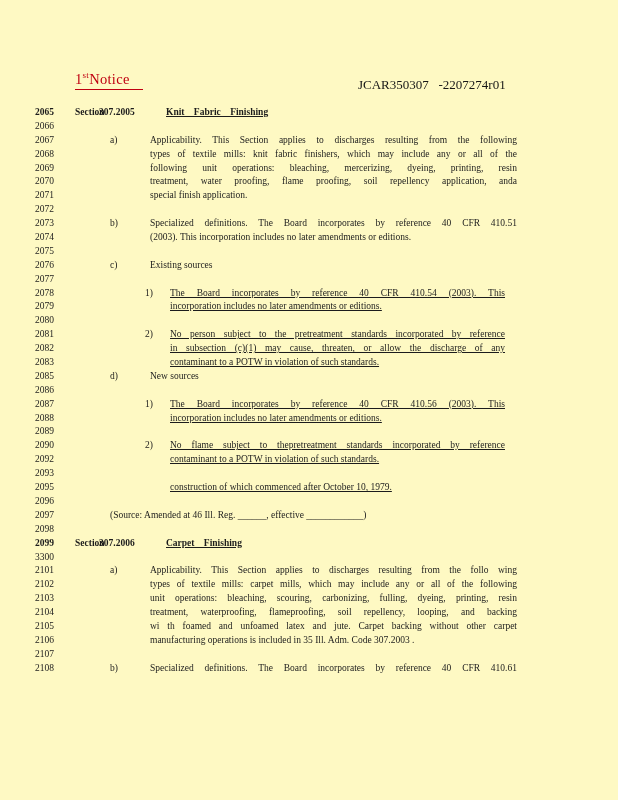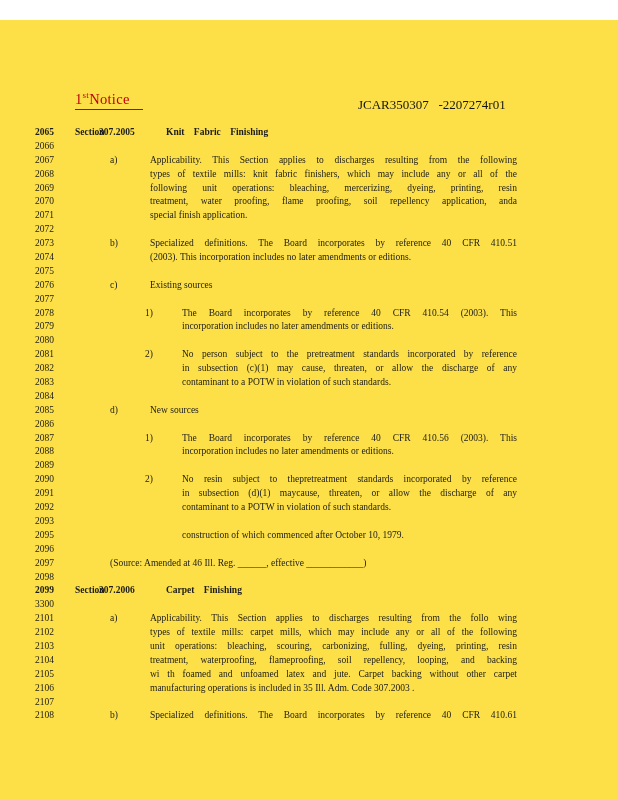--- a/index.html
+++ b/index.html
@@ -4,21 +4,21 @@
 <style>
   html,body{margin:0;padding:0;}
   body{
     width:618px;height:800px;
     background:#ffffff;
     font-family:"Liberation Serif", serif;
     color:#1c1c1c;
     position:relative;
     overflow:hidden;
   }
-  .page{position:absolute;inset:0;background:#fde047;margin-top:20px;}
+  .page{position:absolute;inset:0;background:#fef9c3;}
   
   .notice{
     position:absolute;left:75px;top:70px;
     font-size:14.5px;color:#c00010;
     border-bottom:1.4px solid #c00010;
     padding:0 13px 1px 0;
     letter-spacing:.3px;
   }
   .notice sup{font-size:9px;}
   .doccode{
@@ -26,25 +26,25 @@
     font-size:13px;color:#161616;white-space:pre;
   }
   
   .lines{position:absolute;top:106px;left:0;right:0;}
   .row{position:relative;height:13.9px;line-height:13.9px;font-size:9.5px;}
   .row span{top:0;}
   .num{position:absolute;left:35px;}
   .sec span{font-weight:bold;}
   .s1{position:absolute;left:75px;font-weight:bold;font-family:Liberation Serif, serif;}
   .s2{position:absolute;left:99px;font-weight:bold;}
-  .s3{position:absolute;left:166px;font-weight:bold;word-spacing:7px;}
+  .s3{position:absolute;left:166px;font-weight:bold;word-spacing:7px;text-decoration:underline;}
   .lab1{position:absolute;left:110px;}
   .lab2{position:absolute;left:145px;}
   .txt1{position:absolute;left:150px;width:367px;}
-  .txt2{position:absolute;left:182px;width:335px;}
+  .txt2{position:absolute;left:170px;width:335px;text-decoration:underline;}
   .txts{position:absolute;left:110px;}
   .j{text-align:justify;text-align-last:justify;}
 </style>
 </head>
 <body>
 
 <div class="page">
   <div class="notice"><span>1</span><sup>st</sup><span>Notice</span></div>
   <div class="doccode">JCAR350307   -2207274r01</div>
   <div class="lines" id="lines">
@@ -120,23 +120,20 @@
       </div>
       <div class="row">
         <span class="num">2082</span>
         <span class="txt2 j">in subsection (c)(1) may cause, threaten, or allow the discharge of any</span>
       </div>
       <div class="row">
         <span class="num">2083</span>
         <span class="txt2">contaminant to a POTW in violation of such standards.</span>
       </div>
       <div class="row">
-        <span class="num">2084</span>
-      </div>
-      <div class="row">
         <span class="num">2085</span>
         <span class="lab1">d)</span>
         <span class="txt1">New sources</span>
       </div>
       <div class="row">
         <span class="num">2086</span>
       </div>
       <div class="row">
         <span class="num">2087</span>
         <span class="lab2">1)</span>
@@ -145,25 +142,21 @@
       <div class="row">
         <span class="num">2088</span>
         <span class="txt2">incorporation includes no later amendments or editions.</span>
       </div>
       <div class="row">
         <span class="num">2089</span>
       </div>
       <div class="row">
         <span class="num">2090</span>
         <span class="lab2">2)</span>
-        <span class="txt2 j">No resin subject to thepretreatment standards incorporated by reference</span>
-      </div>
-      <div class="row">
-        <span class="num">2091</span>
-        <span class="txt2 j">in subsection (d)(1) maycause, threaten, or allow the discharge of any</span>
+        <span class="txt2 j">No flame subject to thepretreatment standards incorporated by reference</span>
       </div>
       <div class="row">
         <span class="num">2092</span>
         <span class="txt2">contaminant to a POTW in violation of such standards.</span>
       </div>
       <div class="row">
         <span class="num">2093</span>
       </div>
       <div class="row">
         <span class="num">2095</span>

